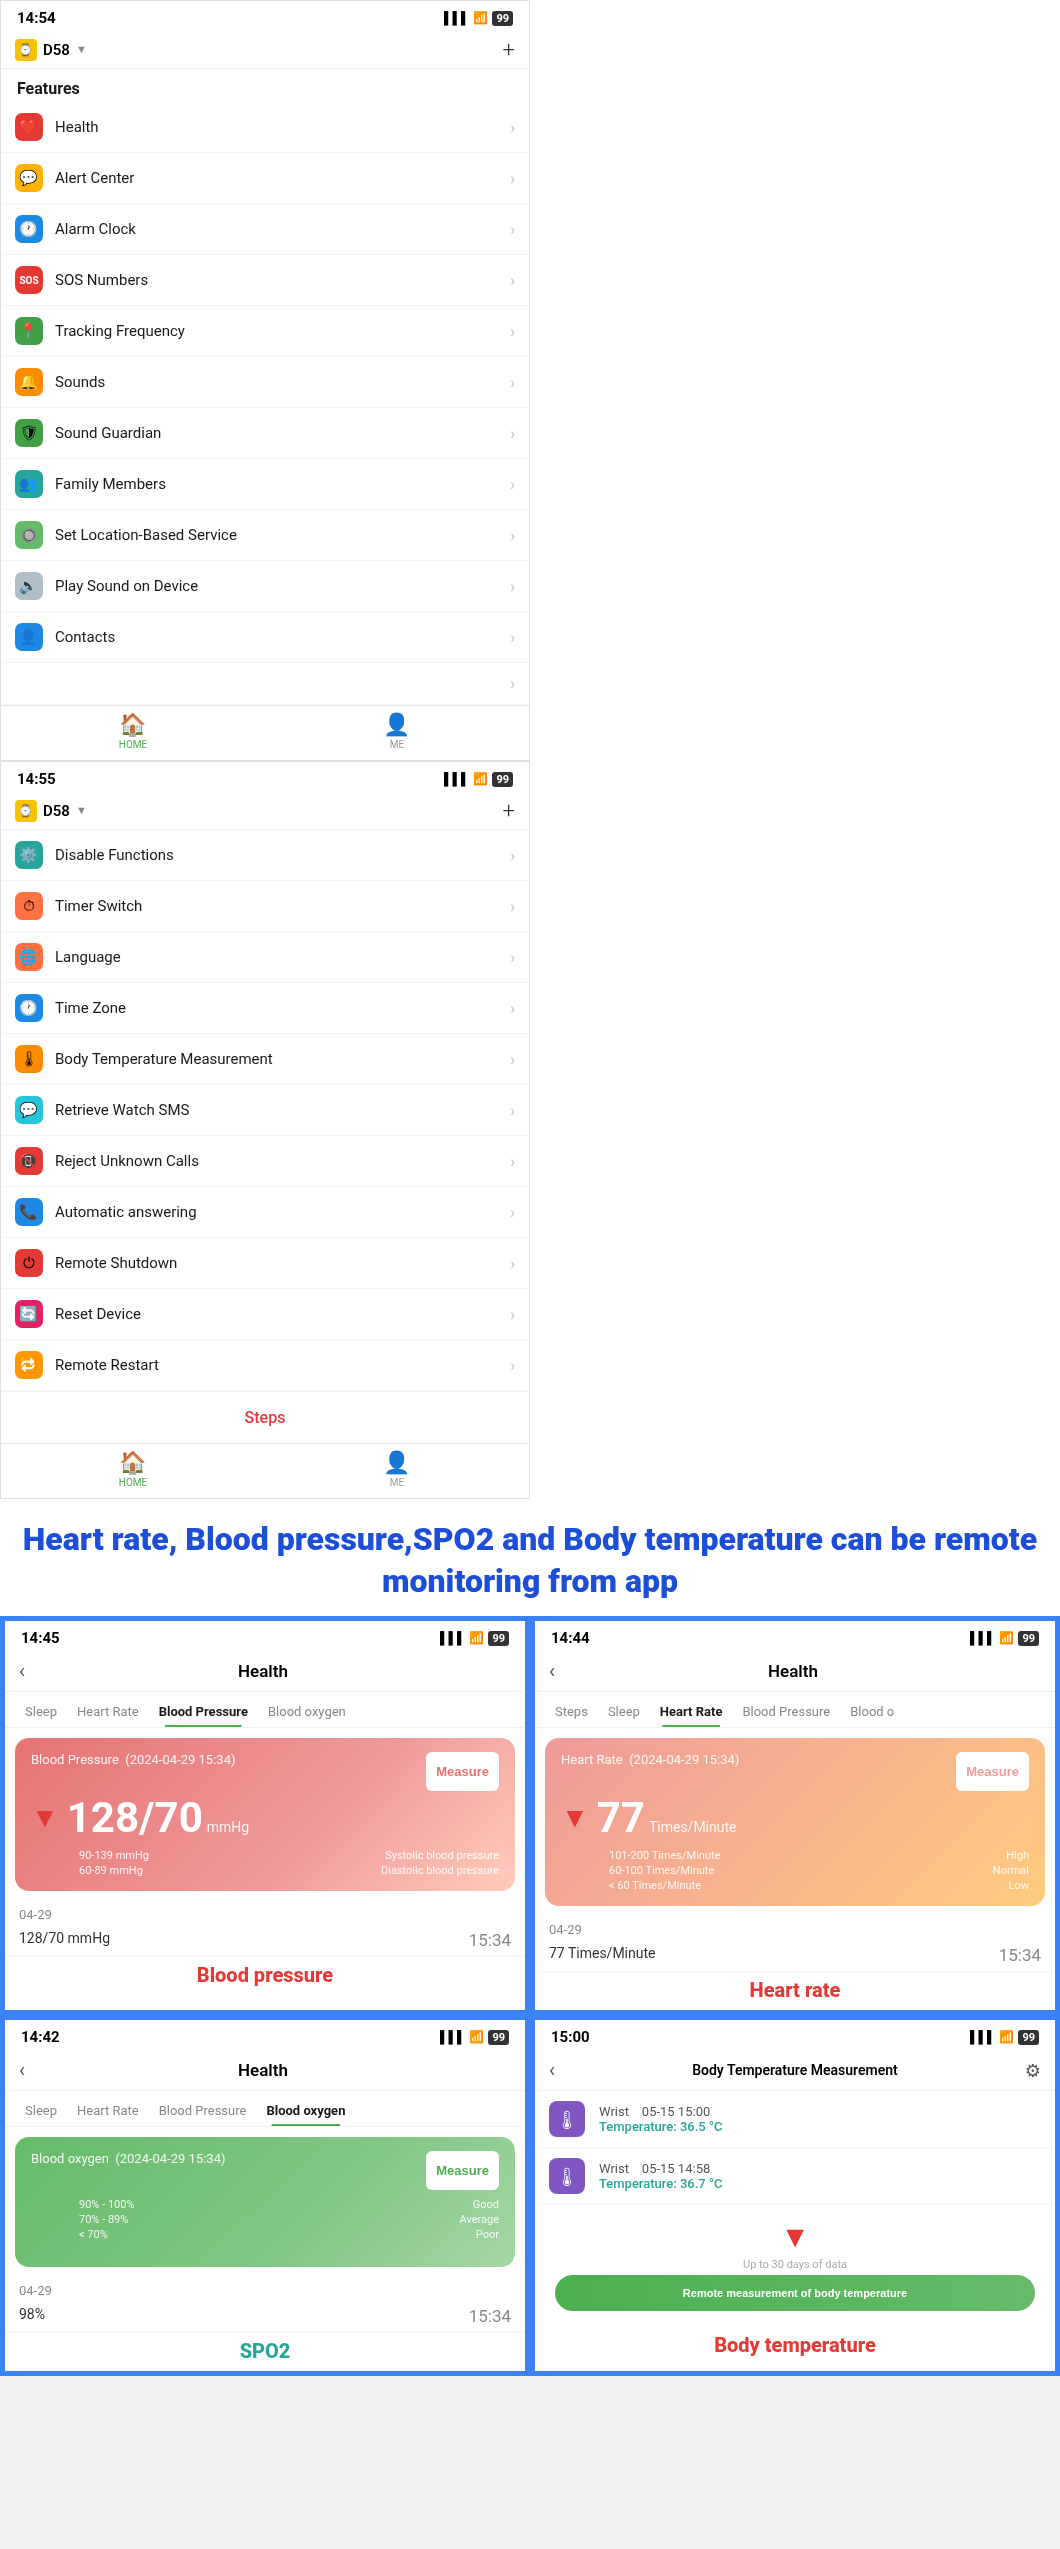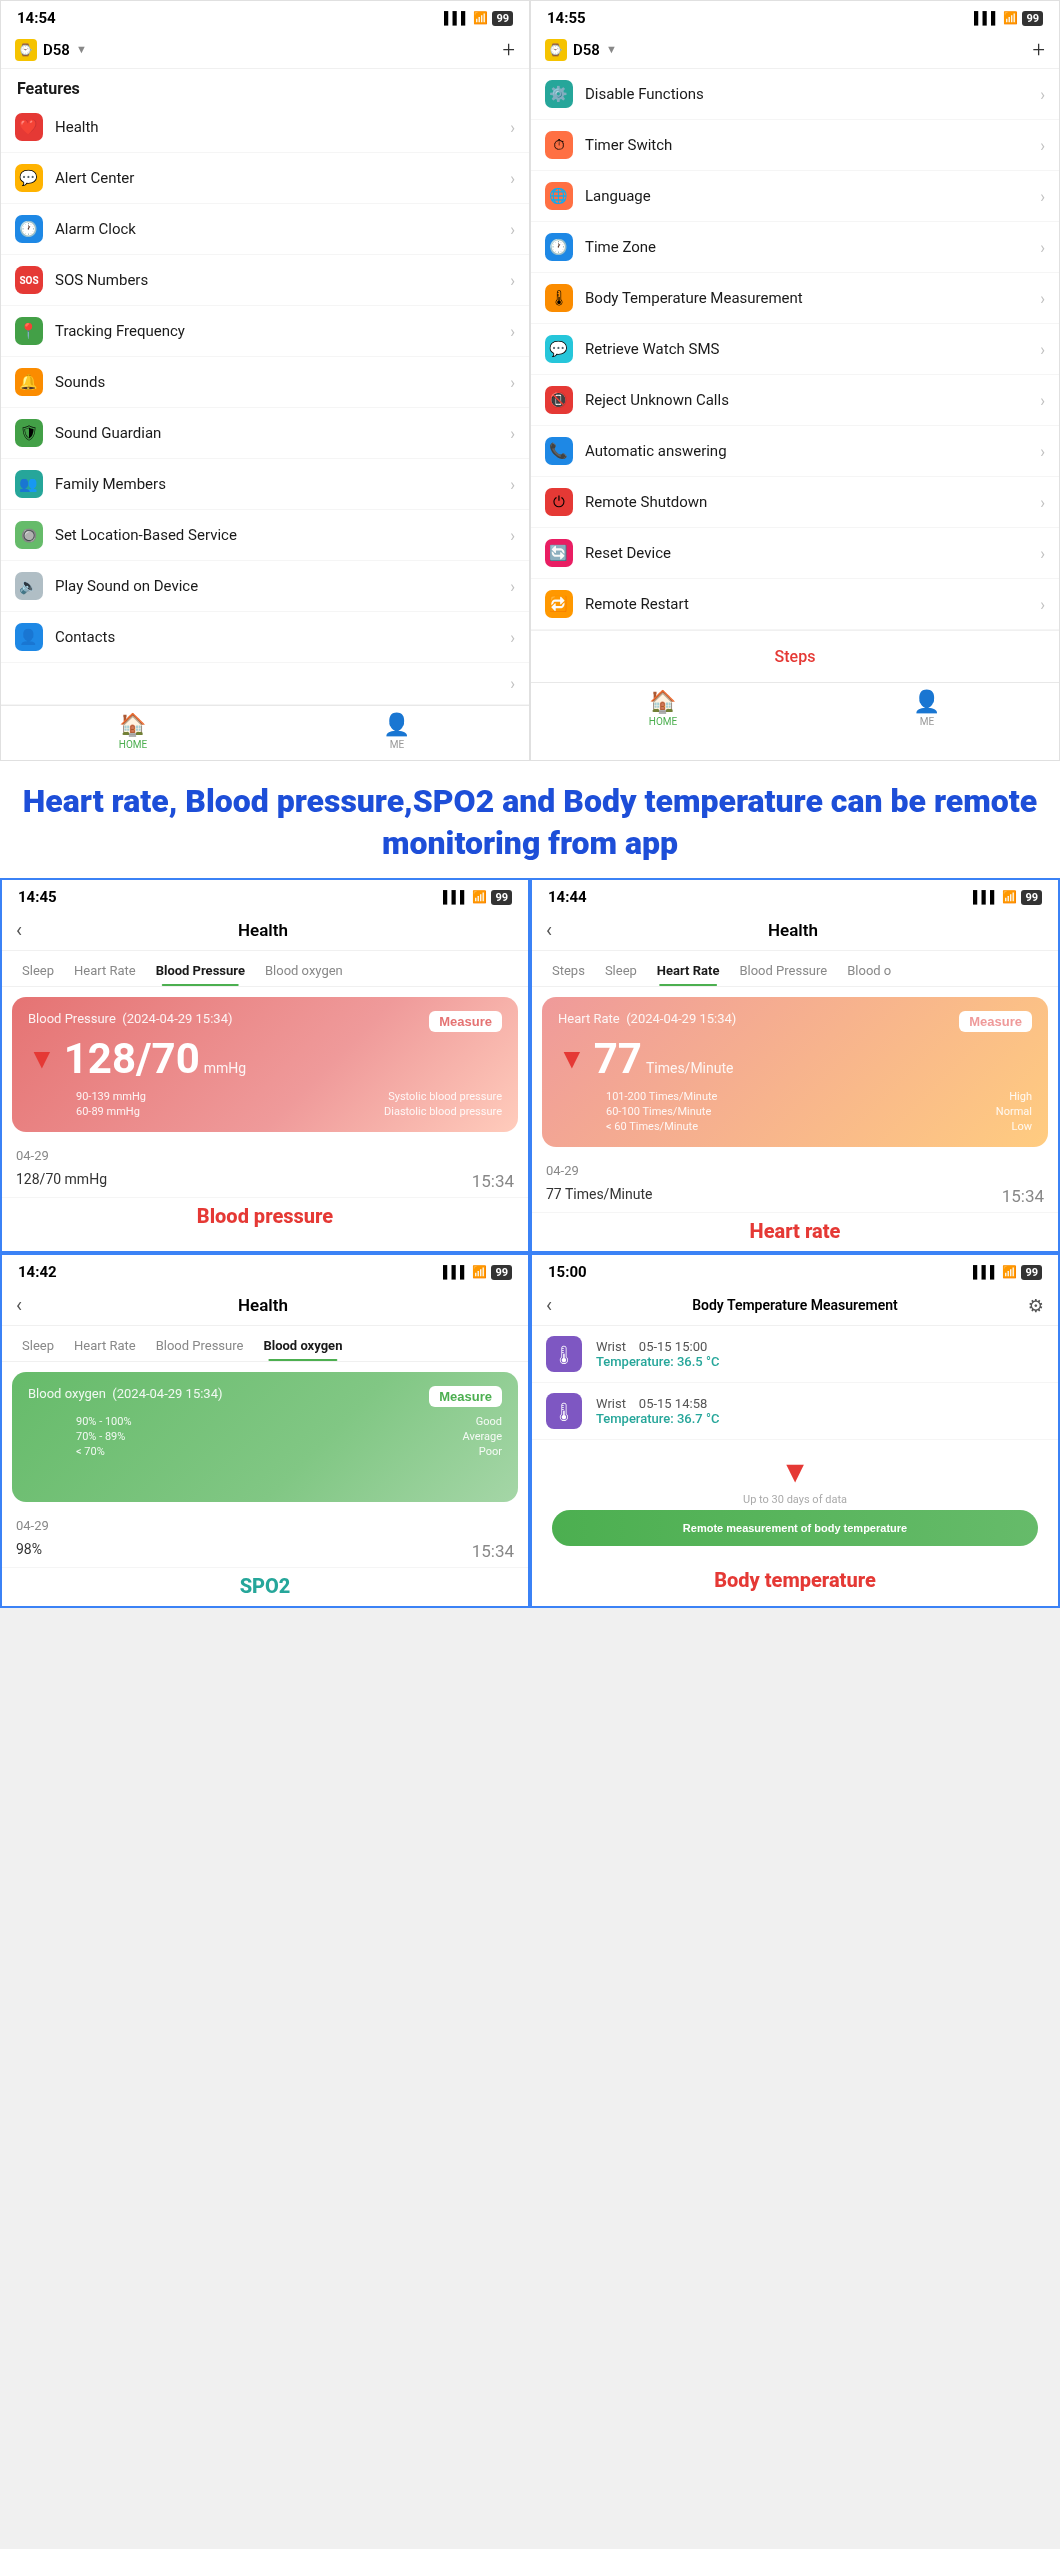--- a/index.html
+++ b/index.html
@@ -8,20 +8,21 @@
       background: #f0f0f0;
       width: 1060px;
     }
 
     
     .phones-row {
       display: flex;
       gap: 0;
       background: white;
       width: 1060px;
+      flex-direction: column;
     }
     .phone {
       width: 530px;
       background: white;
       border: 1px solid #e0e0e0;
       position: relative;
       overflow: hidden;
     }
 
     
@@ -154,21 +155,21 @@
 
     
     .health-row {
       display: flex;
       gap: 0;
       background: white;
     }
     .health-phone {
       width: 640px;
       background: white;
-      border: 2px solid #3b82f6;
+      border: 5px solid #3b82f6;
     }
 
     
     .health-tabs {
       display: flex;
       padding: 6px 10px 0;
       border-bottom: 1px solid #f0f0f0;
       overflow-x: auto;
       gap: 0;
     }
@@ -217,21 +218,21 @@
       margin-bottom: 6px;
     }
     .card-title { font-size: 13px; opacity: 0.9; }
     .card-value { font-size: 42px; font-weight: 700; line-height: 1; margin-bottom: 2px; }
     .card-unit { font-size: 14px; opacity: 0.9; }
     .measure-btn {
       background: white;
       color: #e57373;
       border: none;
       border-radius: 6px;
-      padding: 3px 10px;
+      padding: 12px 10px;
       font-size: 13px;
       font-weight: 600;
       cursor: pointer;
     }
     .measure-btn-hr { color: #ef9a9a; }
     .card-ranges {
       margin-top: 8px;
       display: flex;
       justify-content: space-between;
       font-size: 11px;

